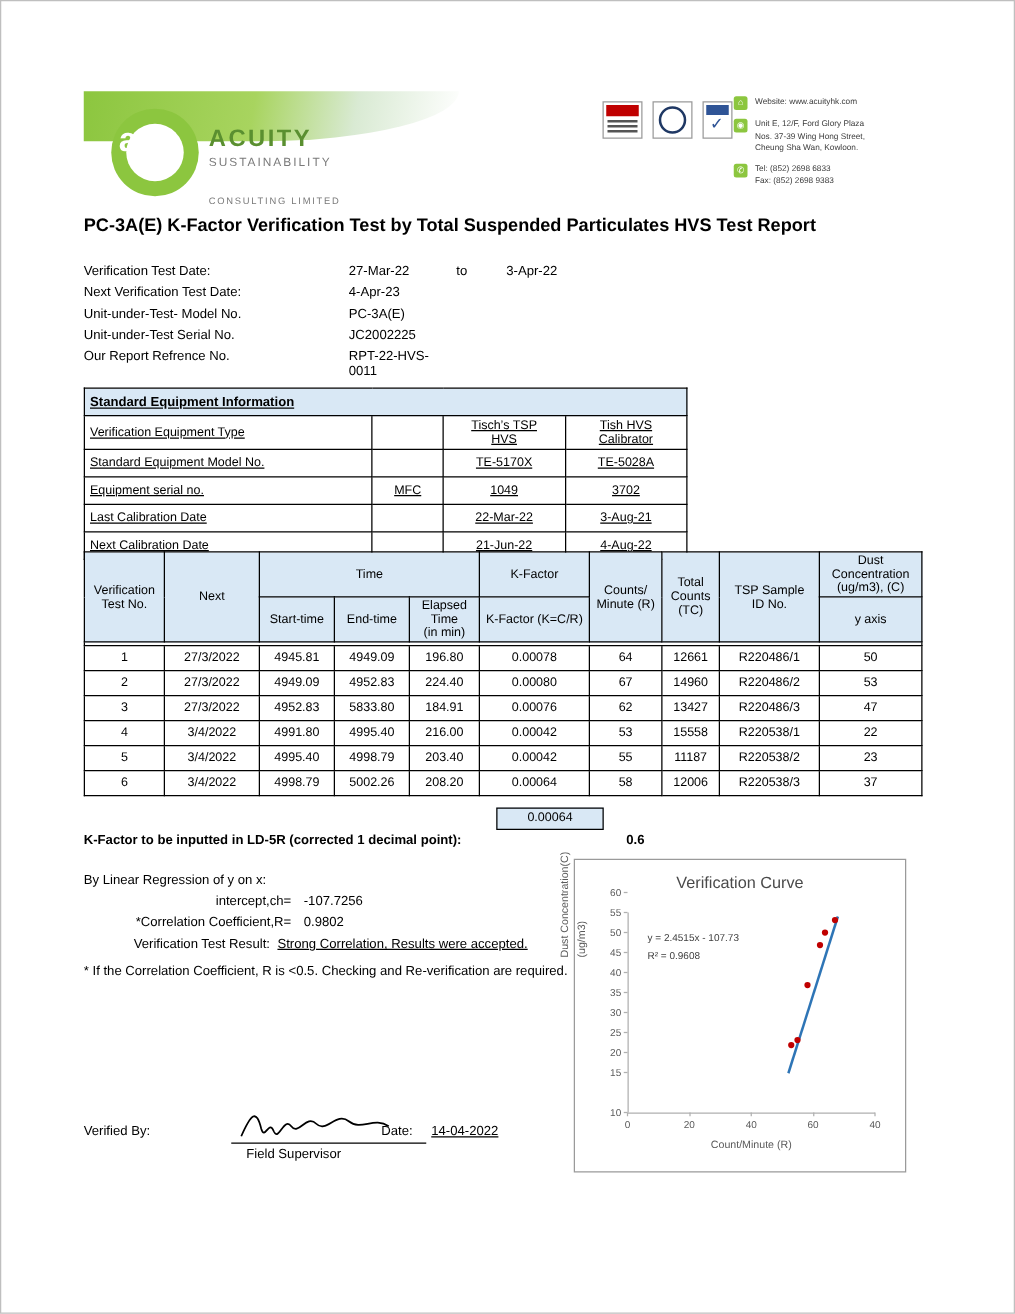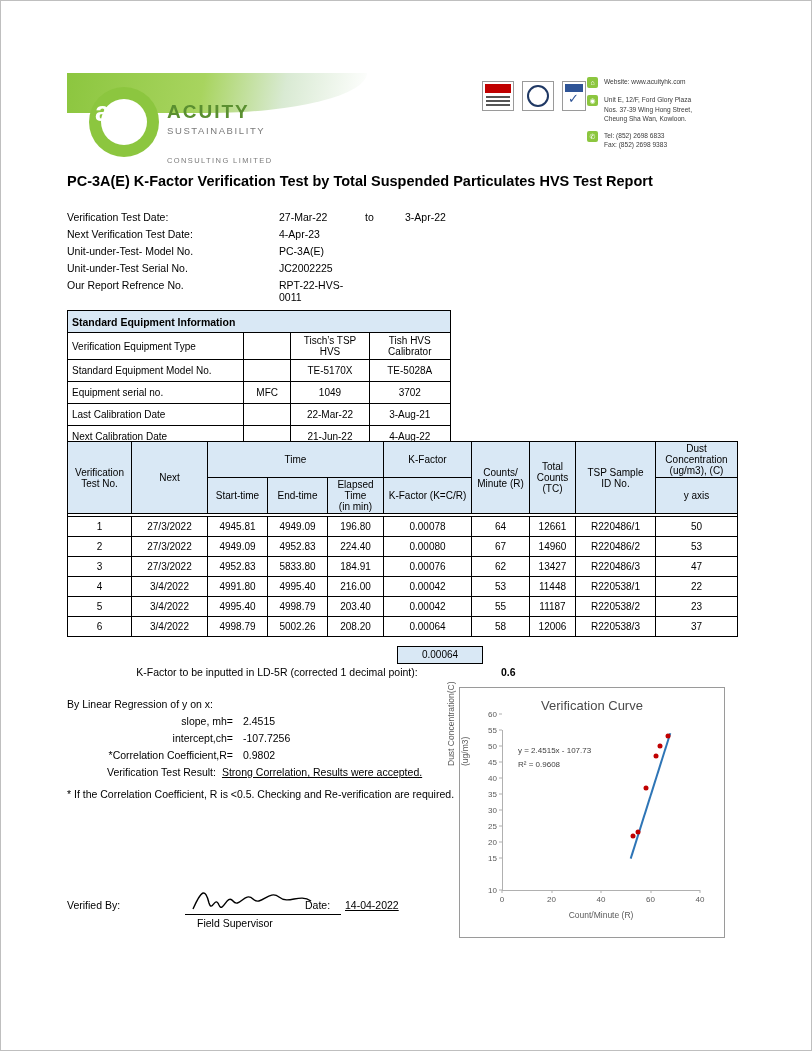--- a/index.html
+++ b/index.html
@@ -199,23 +199,24 @@
   }
   .meta-label { width: 212px; }
   .meta-v1 { width: 86px; }
   .meta-to { width: 40px; }
   .meta-v2 { width: 90px; }
 
   
   .std-table {
     position: absolute;
     left: 66px; top: 309px;
-    width: 384px;
+    width: 483px;
     border-collapse: collapse;
     font-size: 10px;
+    text-decoration: underline;
   }
   .std-table td {
     border: 1px solid #000;
     padding: 2px 4px;
     height: 17px;
   }
   .std-title-cell {
     background: #d9e8f5;
     font-weight: bold;
     font-size: 10.5px;
@@ -252,22 +253,22 @@
     background: #d9e8f5;
     font-size: 10px;
     text-align: center;
     line-height: 16px;
   }
   .kf-line {
     position: absolute;
     left: 66px; top: 665px;
     width: 420px;
     font-size: 10.5px;
-    font-weight: normal;
-    text-align: center;
+    font-weight: bold;
+    text-align: left;
   }
   .kf-value {
     position: absolute;
     left: 500px; top: 665px;
     font-size: 10.5px;
     font-weight: bold;
   }
 
   
   .reg {
@@ -624,21 +625,21 @@
         <td>47</td>
       </tr>
       <tr>
         <td>4</td>
         <td>3/4/2022</td>
         <td>4991.80</td>
         <td>4995.40</td>
         <td>216.00</td>
         <td>0.00042</td>
         <td>53</td>
-        <td>11448</td>
+        <td>15558</td>
         <td>R220538/1</td>
         <td>22</td>
       </tr>
       <tr>
         <td>5</td>
         <td>3/4/2022</td>
         <td>4995.40</td>
         <td>4998.79</td>
         <td>203.40</td>
         <td>0.00042</td>
@@ -664,24 +665,20 @@
 
   <div class="kf-box">0.00064</div>
   <div class="kf-line">K-Factor to be inputted in LD-5R (corrected 1 decimal point):</div>
   <div class="kf-value">0.6</div>
 
   <div class="reg">
     <div class="reg-row">
       <span class="reg-lbl left" style="width:auto">By Linear Regression of y on x:</span>
     </div>
     <div class="reg-row">
-      <span class="reg-lbl">slope, mh=</span>
-      <span class="reg-val">2.4515</span>
-    </div>
-    <div class="reg-row">
       <span class="reg-lbl">intercept,ch=</span>
       <span class="reg-val">-107.7256</span>
     </div>
     <div class="reg-row">
       <span class="reg-lbl">*Correlation Coefficient,R=</span>
       <span class="reg-val">0.9802</span>
     </div>
     <div class="reg-row">
       <span style="padding-left:40px">Verification Test Result:</span>
       <span class="ul" style="margin-left:6px">Strong Correlation, Results were accepted.</span>

